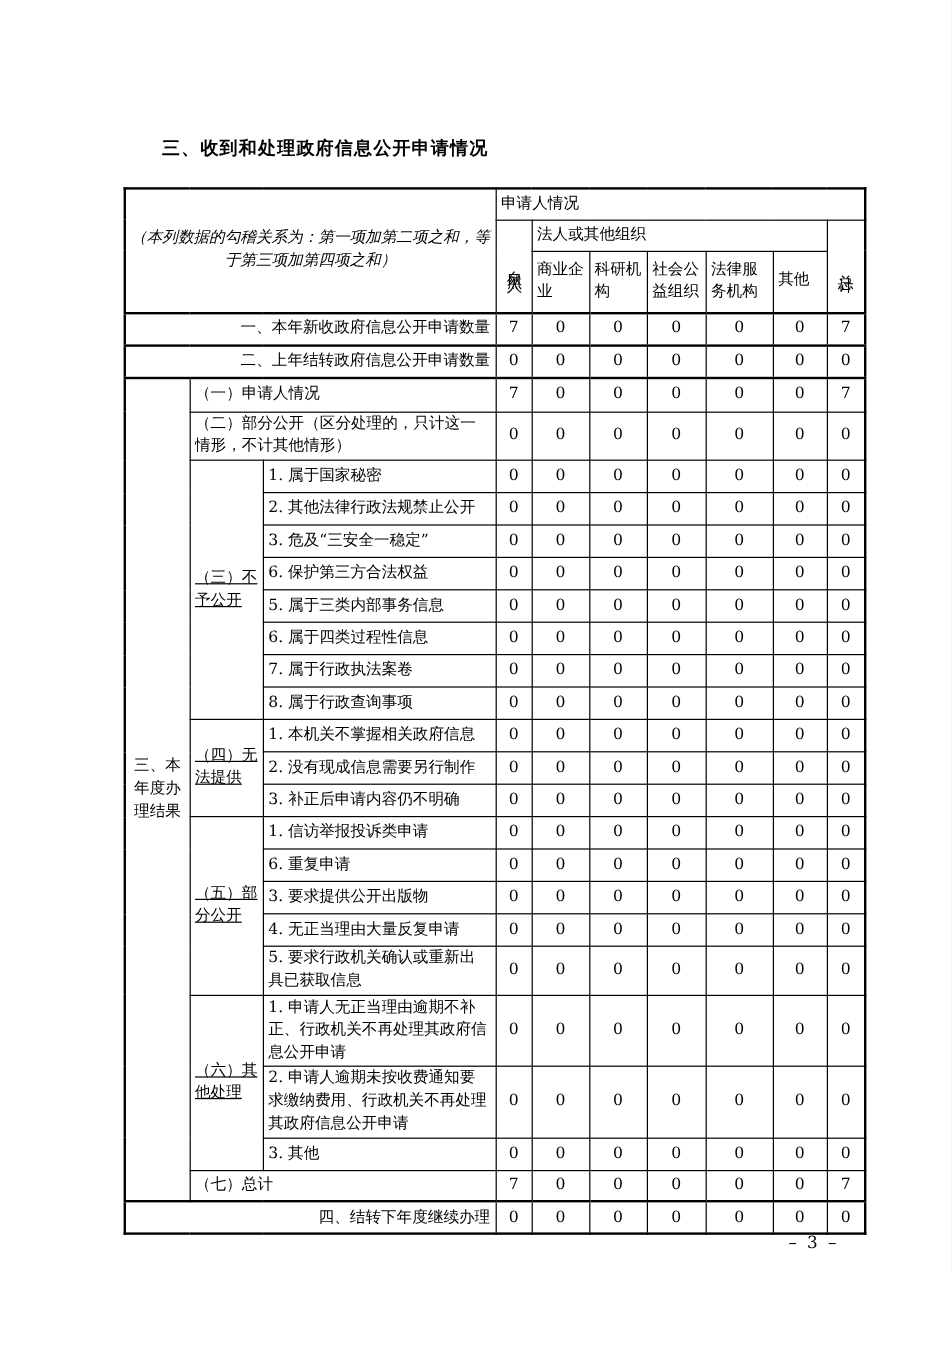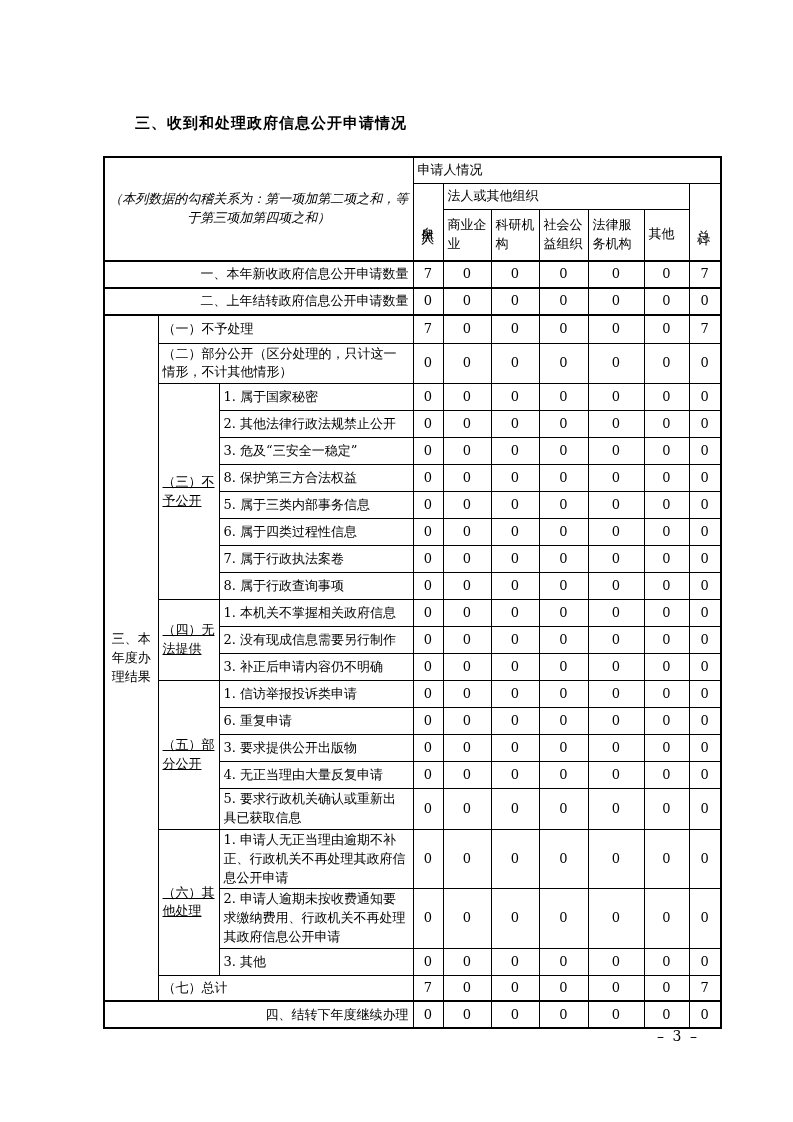--- a/index.html
+++ b/index.html
@@ -104,21 +104,21 @@
           <td class="v">0</td>
           <td class="v">0</td>
           <td class="v">0</td>
           <td class="v">0</td>
           <td class="v">0</td>
           <td class="v">0</td>
         </tr>
 
     <tr class="sep" style="height:28px">
       <td class="acol" rowspan="22">三、本年度办理结果</td>
-      <td class="lbl" colspan="2">（一）不予处理</td>
+      <td class="lbl" colspan="2">（一）申请人情况</td>
     <td class="v">7</td>
           <td class="v">0</td>
           <td class="v">0</td>
           <td class="v">0</td>
           <td class="v">0</td>
           <td class="v">0</td>
           <td class="v">7</td>
         </tr>
 
     <tr style="height:39px">
@@ -157,21 +157,21 @@
       <td class="lbl">3. 危及“三安全一稳定”</td>
     <td class="v">0</td>
           <td class="v">0</td>
           <td class="v">0</td>
           <td class="v">0</td>
           <td class="v">0</td>
           <td class="v">0</td>
           <td class="v">0</td>
         </tr>
     <tr style="height:27px">
-      <td class="lbl">8. 保护第三方合法权益</td>
+      <td class="lbl">6. 保护第三方合法权益</td>
     <td class="v">0</td>
           <td class="v">0</td>
           <td class="v">0</td>
           <td class="v">0</td>
           <td class="v">0</td>
           <td class="v">0</td>
           <td class="v">0</td>
         </tr>
     <tr style="height:27px">
       <td class="lbl">5. 属于三类内部事务信息</td>

